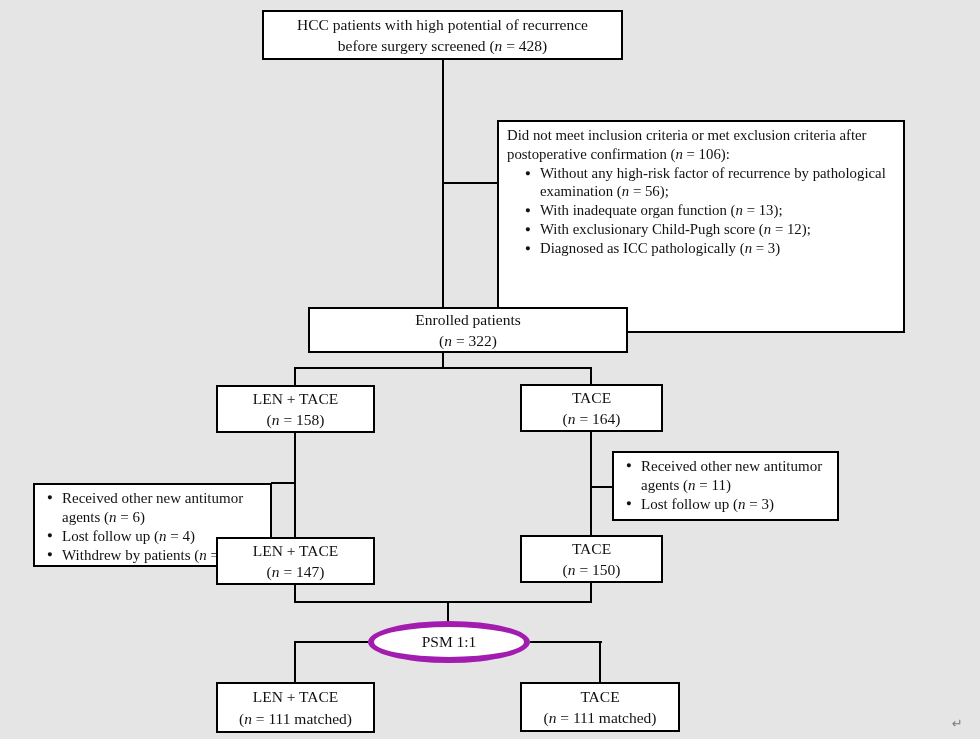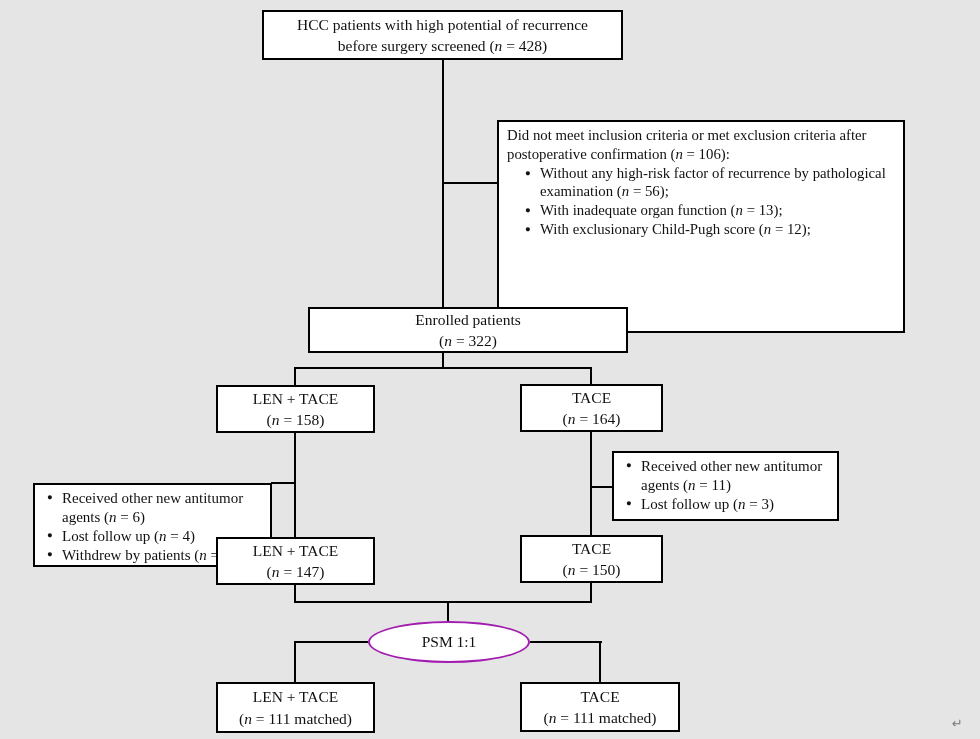--- a/index.html
+++ b/index.html
@@ -38,21 +38,21 @@
     position: absolute;
     left: 0;
     top: 3px;
     font-size: 9.5px;
   }
 
   .ln { position: absolute; background: #000; }
 
   .ellipse {
     position: absolute;
-    border: 2px solid #a21caf;
+    border: 6px solid #a21caf;
     border-radius: 50%;
     background: #fff;
     display: flex;
     align-items: center;
     justify-content: center;
     font-size: 15.5px;
   }
 
   .return-mark {
     position: absolute;
@@ -89,20 +89,21 @@
     <div>HCC patients with high potential of recurrence</div>
     <div>before surgery screened (<i>n</i> = 428)</div>
   </div>
 
   <div class="box side excl" style="left:497px;top:76px;width:408px;height:213px;margin-top:44px;">
     <div>Did not meet inclusion criteria or met exclusion criteria after postoperative confirmation (<i>n</i> = 106):</div>
     <ul>
       <li>Without any high-risk factor of recurrence by pathological examination (<i>n</i> = 56);</li>
       <li>With inadequate organ function (<i>n</i> = 13);</li>
       <li>With exclusionary Child-Pugh score (<i>n</i> = 12);</li>
+      <li>Diagnosed as ICC pathologically (<i>n</i> = 3)</li>
     </ul>
   </div>
 
   <div class="box" style="left:308px;top:307px;width:320px;height:46px;">
     <div>Enrolled patients</div>
     <div>(<i>n</i> = 322)</div>
   </div>
 
   <div class="box" style="left:216px;top:385px;width:159px;height:48px;">
     <div>LEN + TACE</div>

